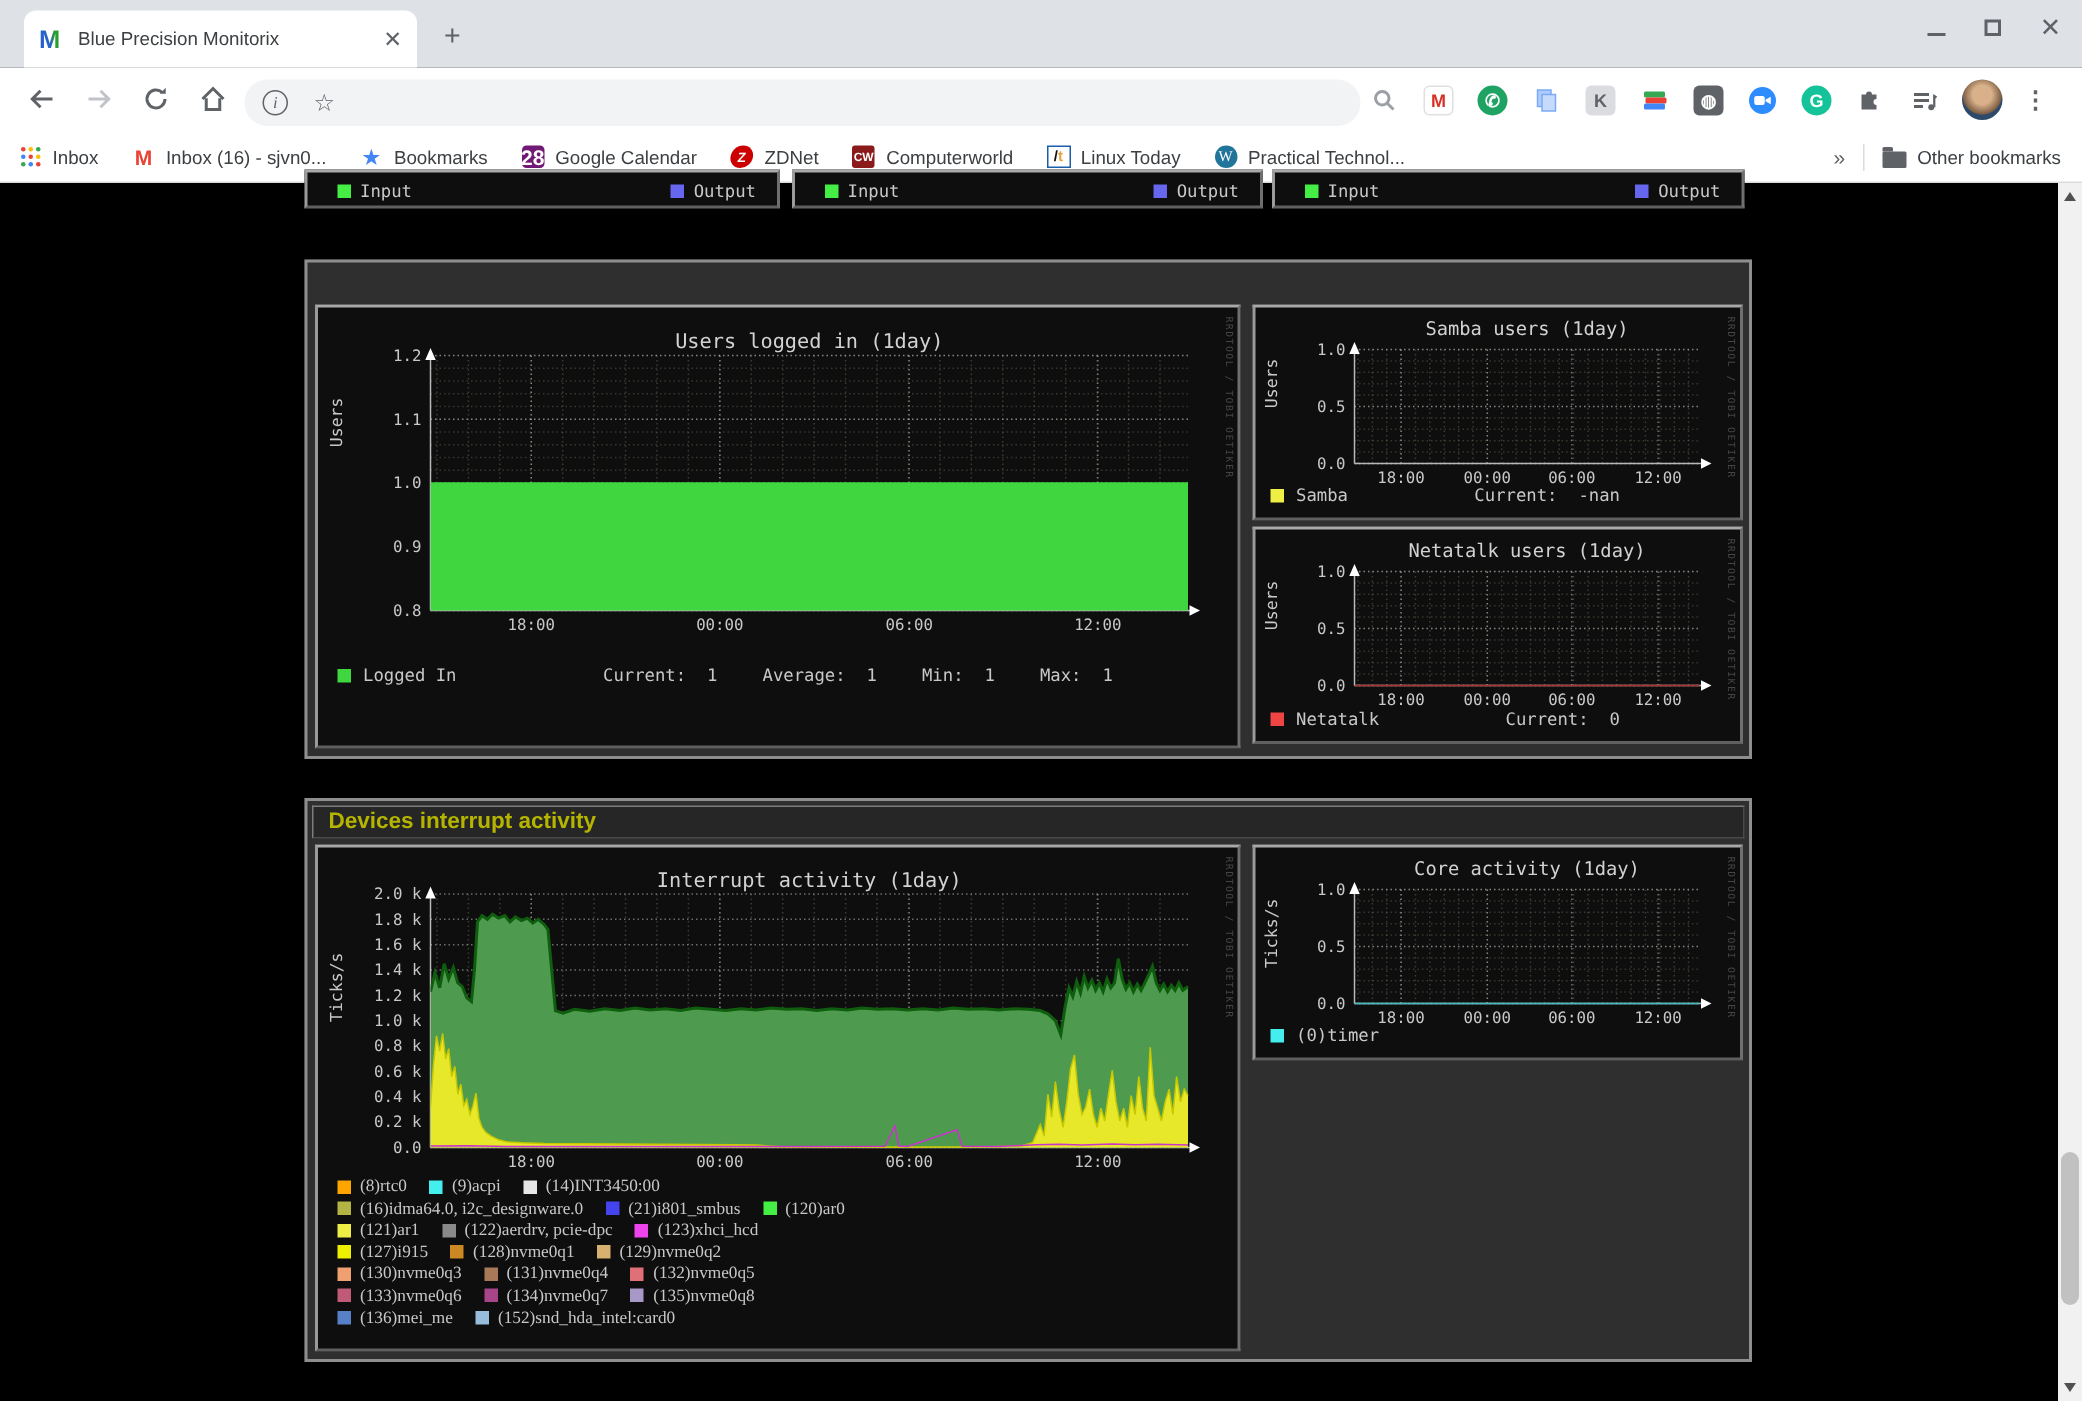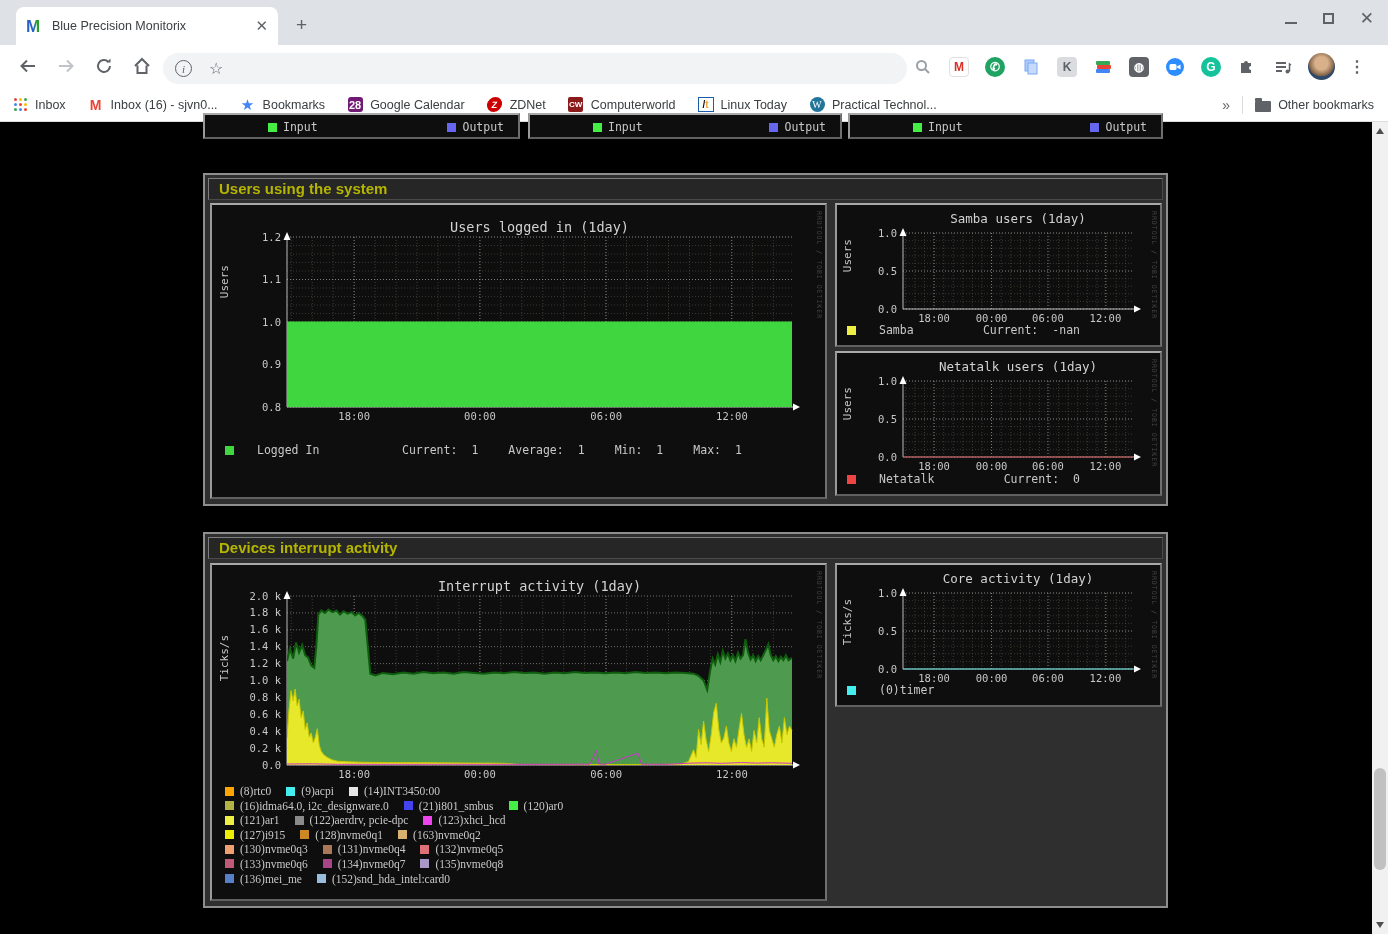--- a/index.html
+++ b/index.html
@@ -41,21 +41,21 @@
   .menu-dots { color:#5f6368; font-size:16px; font-weight:bold; letter-spacing:0; }
 
   .bookmarksbar { position:absolute; left:0; top:88px; width:1388px; height:34px; background:#fff;
                   border-bottom:1px solid #dadce0; display:flex; align-items:center; padding:0 14px; }
   .bm { display:flex; align-items:center; gap:7px; margin-right:22px; font-size:12.5px; color:#3c4043; white-space:nowrap; }
   .bm-ic { width:16px; height:16px; flex:none; display:flex; align-items:center; justify-content:center; }
   .appsgrid { width:14px; height:14px; display:grid; grid-template-columns:repeat(3,4px); grid-template-rows:repeat(3,4px); gap:1px; }
   .appsgrid i { border-radius:50%; width:3px; height:3px; }
   .gmail-m { color:#ea4335; font-weight:bold; font-size:14px; }
   .bm-star { color:#4285f4; font-size:15px; }
-  .cal { background:#701a75; color:#fff; width:15px; height:15px; border-radius:3px; font-size:11px; font-weight:bold;
+  .cal { background:#701a75; color:#fff; width:15px; height:15px; border-radius:3px; font-size:14px; font-weight:bold;
          display:flex; align-items:center; justify-content:center; }
   .zdnet { background:#c00; border-radius:50%; width:15px; height:15px; color:#fff; font-weight:bold; font-size:9px;
            display:flex; align-items:center; justify-content:center; transform:skewX(-8deg); }
   .cwic { background:#8b1a1a; width:15px; height:15px; border-radius:2px; color:#fff; font-weight:bold; font-size:8px;
           display:flex; align-items:center; justify-content:center; }
   .ltic { background:#fff; border:1.5px solid #1a5dab; width:16px; height:15px; font-size:10px; font-weight:bold;
           display:flex; align-items:center; justify-content:center; color:#111; }
   .ltic i { color:#e8a33d; font-style:normal; }
   .wpic { background:#21759b; border-radius:50%; width:15px; height:15px; color:#fff; font-family:"Liberation Serif",serif;
           font-size:10px; display:flex; align-items:center; justify-content:center; }
@@ -70,21 +70,21 @@
   .sb-arrow { position:absolute; left:4px; width:0; height:0; border-left:4px solid transparent; border-right:4px solid transparent; }
   .sb-up { top:6px; border-bottom:6px solid #505050; }
   .sb-down { bottom:6px; border-top:6px solid #505050; }
   .sb-thumb { position:absolute; left:2px; top:646px; width:12px; height:102px; background:#c1c1c1; border-radius:6px; }
 
   .gpanel { position:absolute; background:#0e0e0e; border:2px solid;
             border-color:#a9a9a9 #6f6f6f #606060 #9a9a9a; }
   .toppartial { height:26px; top:-9px; overflow:hidden; }
   .toppartial .plegend { position:absolute; bottom:3px; left:0; right:0; display:flex; justify-content:space-between;
             padding:0 14px 0 20px; font-family:"DejaVu Sans Mono",monospace; font-size:11.5px; color:#c8c8c8; }
-  .pleg-item { display:flex; align-items:center; gap:6px;margin-left:43px; }
+  .pleg-item { display:flex; align-items:center; gap:6px; }
   .sq { width:9px; height:9px; display:inline-block; flex:none; }
 
   .section { position:absolute; left:203px; width:965px; background:#2f2f2f; border:2px solid #8e8e8e; }
   .sec-users { top:51px; height:333px; }
   .sec-int { top:410px; height:376px; }
   .sec-title { margin:3px; height:22px; background:#262626; border:1px solid; border-color:#7d7d7d #4a4a4a #4a4a4a #7d7d7d;
                color:#b5b500; font-weight:bold; font-size:15px; padding:1px 10px; }
 
   .panel-users     { left:5px;   top:28px;  width:617px; height:296px; }
   .panel-samba     { left:630px; top:28px;  width:327px; height:144px; }
@@ -100,21 +100,21 @@
   .ylab-int { left:6px; top:70px; }
   .ylab-sm  { left:4px; top:34px; }
   .watermark { position:absolute; right:2px; top:6px; writing-mode:vertical-rl;
           font-family:"DejaVu Sans Mono",monospace; font-size:6.5px; color:#454545; letter-spacing:1px; }
 
   .chart-legend { position:absolute; font-family:"DejaVu Sans Mono",monospace; font-size:11.5px; color:#c8c8c8; }
   .leg-users { left:13px; right:8px; top:238px; display:flex; align-items:center; }
   .leg-users .leg-item { width:177px; }
   .leg-sm { left:10px; right:50px; bottom:8px; display:flex; align-items:center; justify-content:space-between; }
   .leg-core { left:10px; right:8px; bottom:8px; display:flex; align-items:center; }
-  .leg-item { display:flex; align-items:center; gap:23px; }
+  .leg-item { display:flex; align-items:center; gap:8px; }
   .stat { margin-right:30px; }
   .stat .sval { margin-left:14px; }
   .leg-int { left:13px; right:6px; top:220px;font-family:Liberation Serif, serif; }
   .leg-row { display:flex; align-items:center; margin-bottom:2.6px; }
   .leg-row .leg-item { margin-right:15px; gap:6px; }
 </style>
 </head>
 <body>
 
 <div class="titlebar">
@@ -317,21 +317,20 @@
           <span>Input</span>
         </span>
       <span class="pleg-item">
           <span class="sq out" style="background: rgb(102, 102, 238);"></span>
           <span>Output</span>
         </span>
     </div>
   </div>
 
   <div class="section sec-users">
-    <div class="sec-title">Users using the system</div>
 
     <div class="gpanel panel-users">
       <div class="chart">
           <svg viewBox="0 0 613 292" width="613" height="292">
             <line x1="79.2925" y1="32" x2="79.2925" y2="202" stroke="rgba(115,115,90,0.45)" stroke-dasharray="1,2"></line>
             <line x1="100.25" y1="32" x2="100.25" y2="202" stroke="rgba(115,115,90,0.45)" stroke-dasharray="1,2"></line>
             <line x1="121.2075" y1="32" x2="121.2075" y2="202" stroke="rgba(115,115,90,0.45)" stroke-dasharray="1,2"></line>
             <line x1="142.16500000000002" y1="32" x2="142.16500000000002" y2="202" stroke="rgba(115,115,90,0.45)" stroke-dasharray="1,2"></line>
             <line x1="163.1225" y1="32" x2="163.1225" y2="202" stroke="rgba(115,115,90,0.45)" stroke-dasharray="1,2"></line>
             <line x1="184.08" y1="32" x2="184.08" y2="202" stroke="rgba(115,115,90,0.45)" stroke-dasharray="1,2"></line>
@@ -694,21 +693,21 @@
             <span class="leg-item">
               <span class="sq" style="background: rgb(238, 238, 0);"></span>
               <span>(127)i915</span>
             </span>
             <span class="leg-item">
               <span class="sq" style="background: rgb(204, 136, 34);"></span>
               <span>(128)nvme0q1</span>
             </span>
             <span class="leg-item">
               <span class="sq" style="background: rgb(216, 176, 112);"></span>
-              <span>(163)nvme0q2</span>
+              <span>(129)nvme0q2</span>
             </span>
           </div>
           <div class="leg-row">
             <span class="leg-item">
               <span class="sq" style="background: rgb(240, 160, 112);"></span>
               <span>(130)nvme0q3</span>
             </span>
             <span class="leg-item">
               <span class="sq" style="background: rgb(168, 120, 88);"></span>
               <span>(131)nvme0q4</span>

